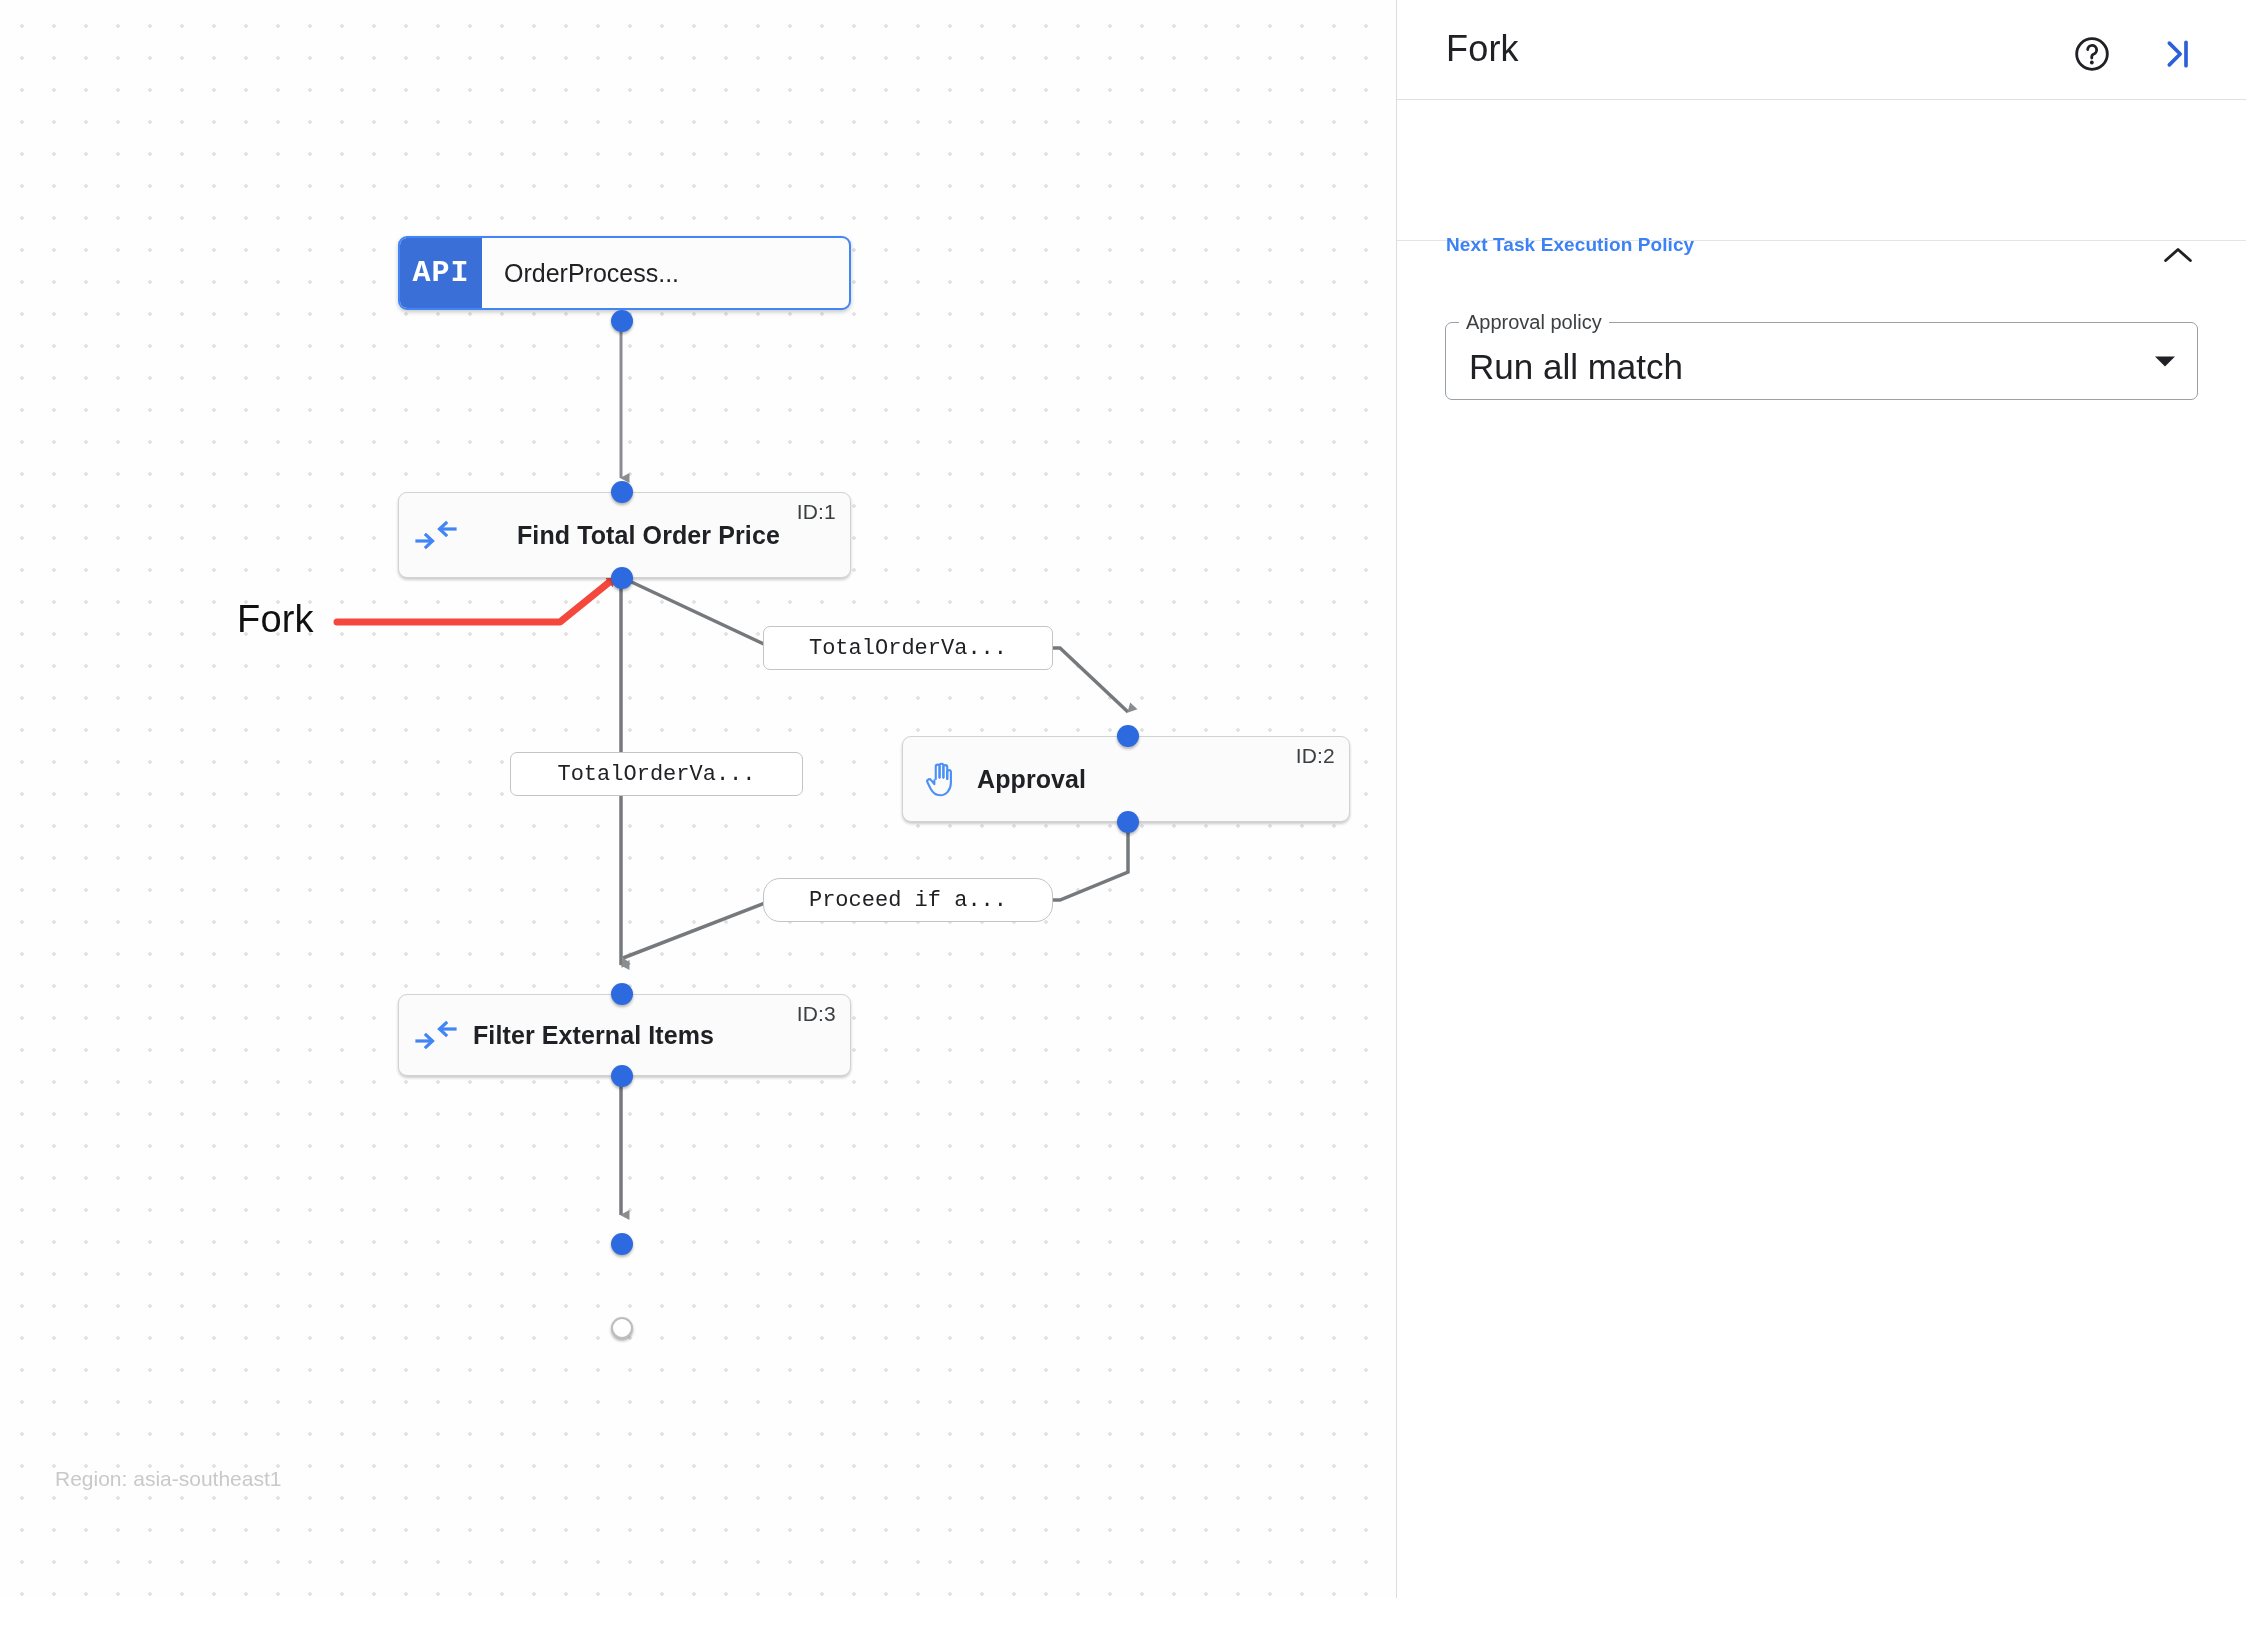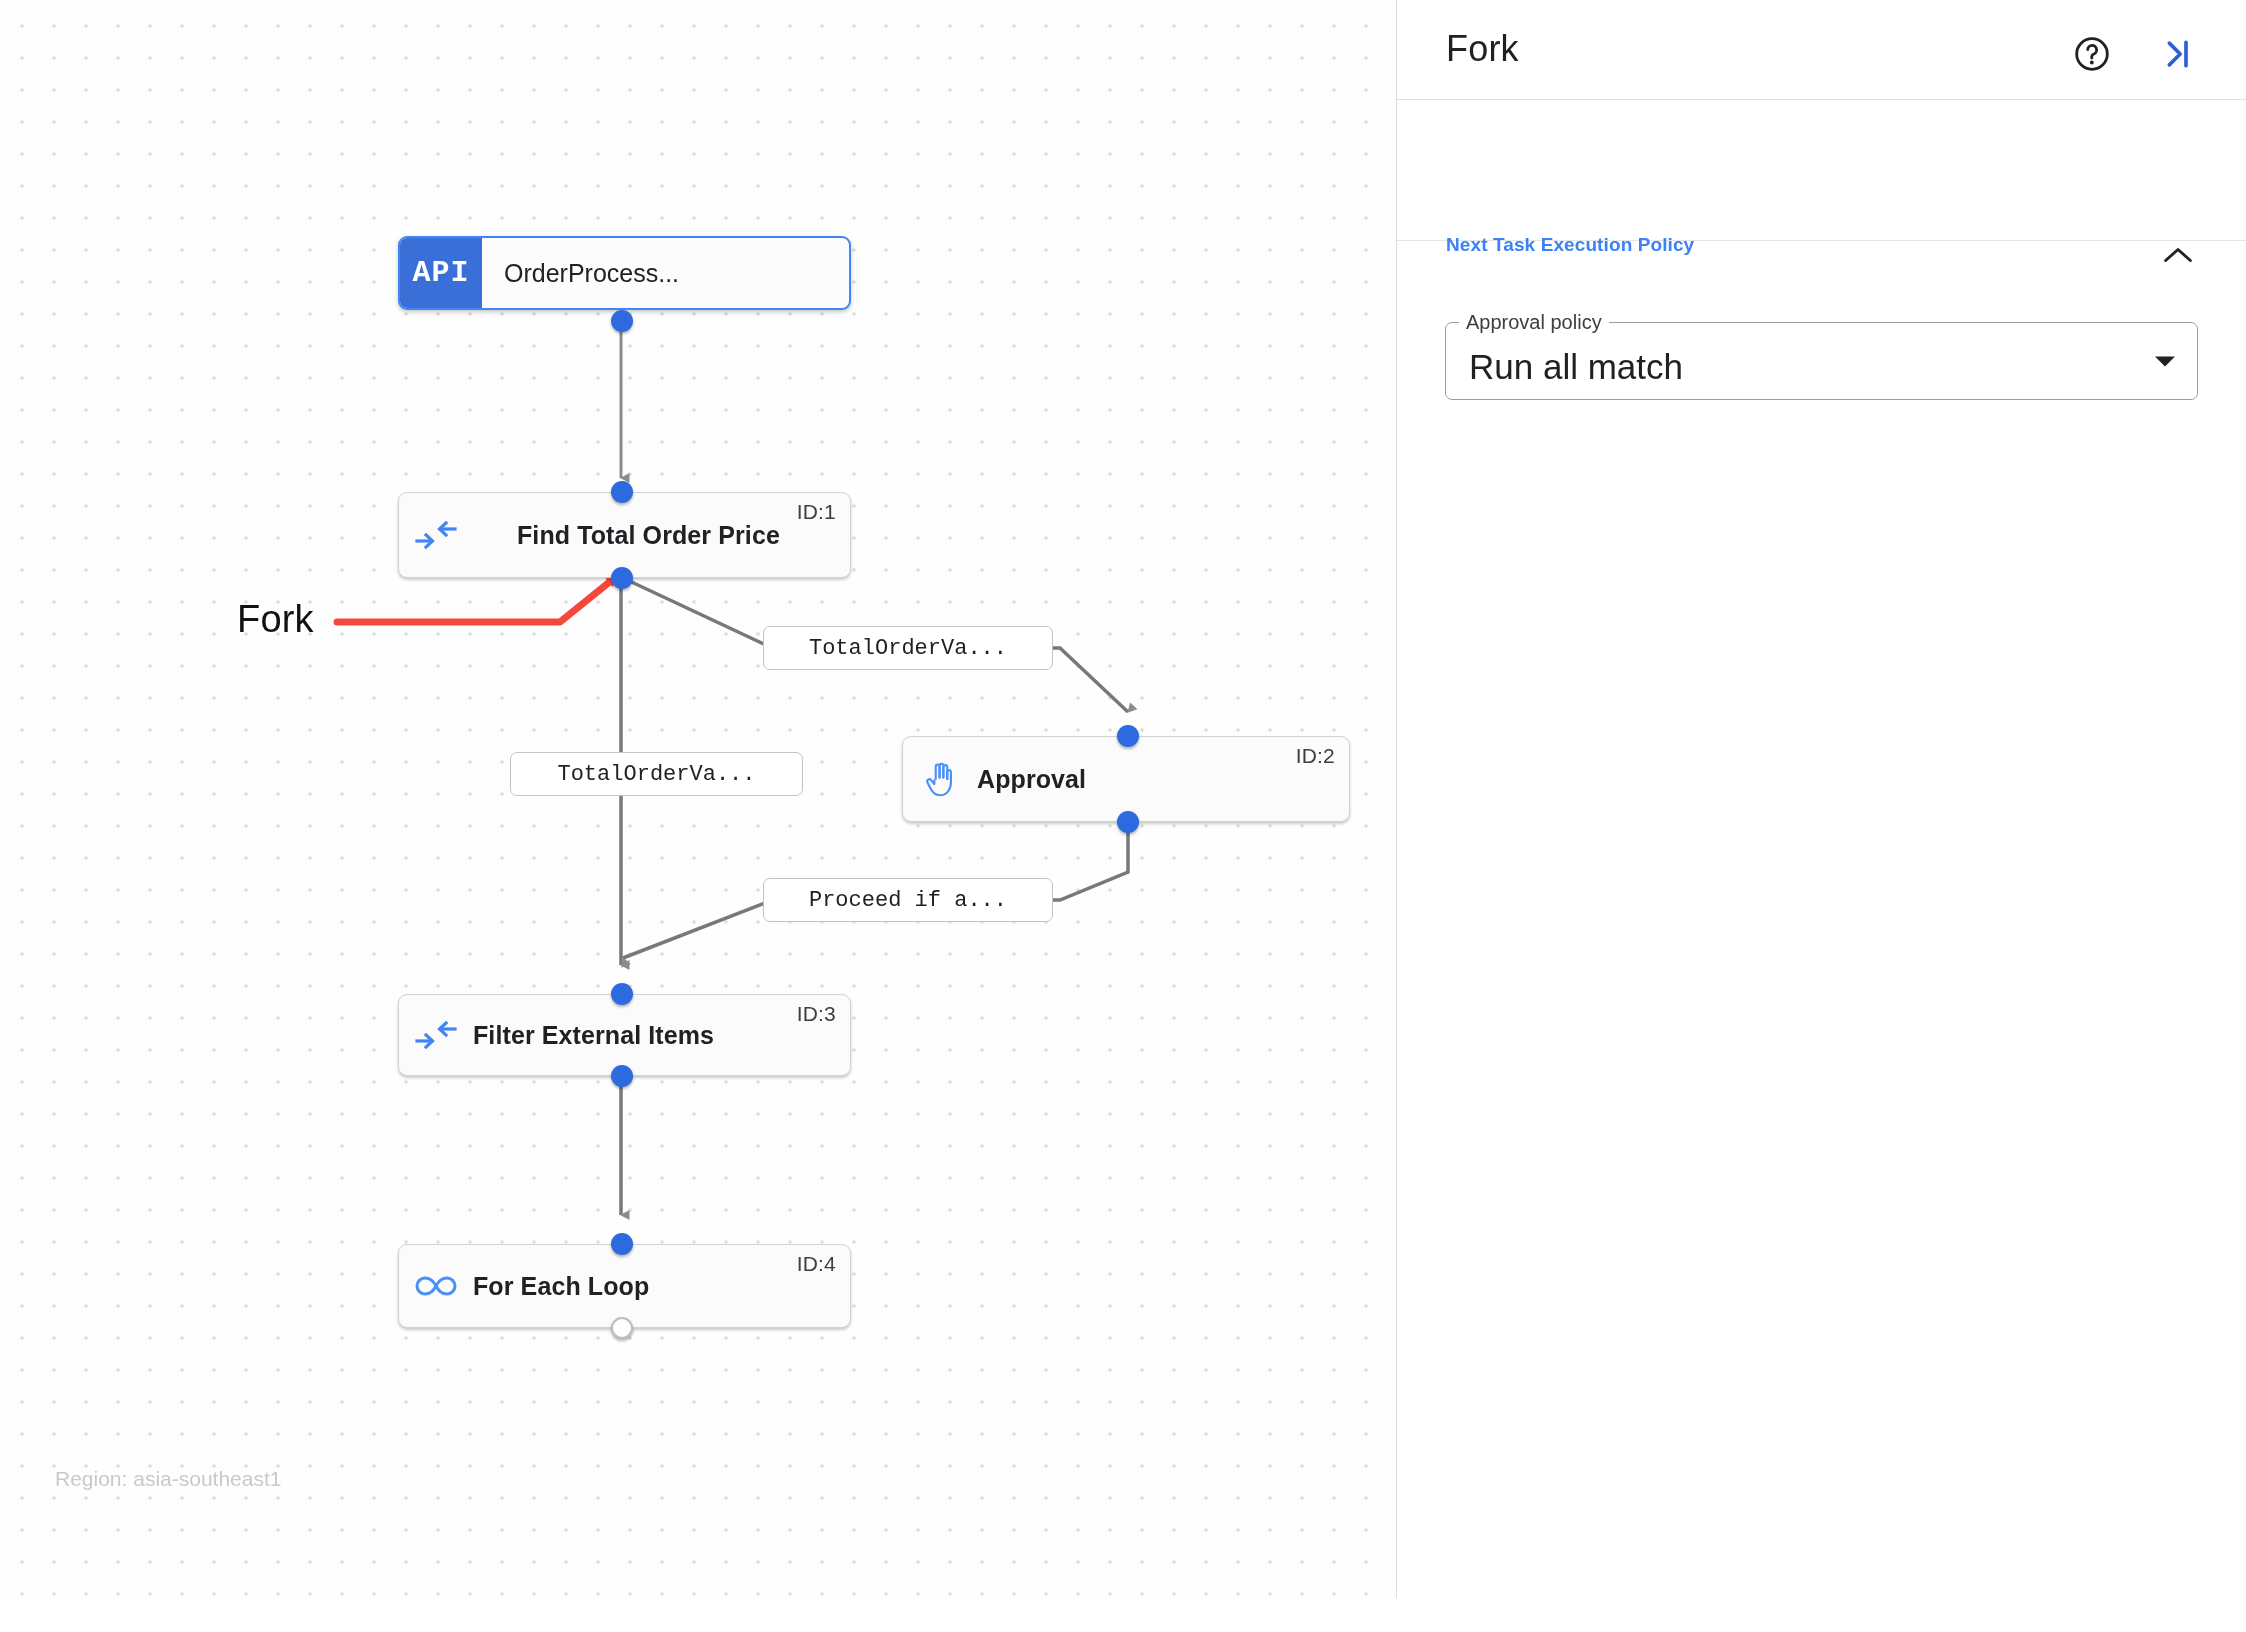--- a/index.html
+++ b/index.html
@@ -227,37 +227,28 @@
             <path d="M40,9 L26,9"></path>
               <path d="M31,3 L24.5,9 L31,15"></path>
           </g>
         </svg>
       </div>
       <div class="node-title">Filter External Items</div>
     </div>
     <div class="port" style="left:611px;top:983px;"></div>
     <div class="port" style="left:611px;top:1065px;"></div>
 
-    <div class="node" style="left:398px;top:1244px;width:453px;height:84px;">
-      <div class="node-id">ID:4</div>
-      <div class="node-icon">
-        <svg width="46" height="26" viewBox="0 0 46 26" xmlns="http://www.w3.org/2000/svg">
-          <path d="M23,13 C20,7 16.5,5 12,5 a8,8 0 0 0 0,16 c4.5,0 8,-2 11,-8 c3,-6 6.5,-8 11,-8 a8,8 0 0 1 0,16 c-4.5,0 -8,-2 -11,-8 Z" fill="none" stroke="#4a90f7" stroke-width="3"></path>
-        </svg>
-      </div>
-      <div class="node-title">For Each Loop</div>
-    </div>
     <div class="port" style="left:611px;top:1233px;"></div>
     <div class="port hollow" style="left:611px;top:1317px;"></div>
 
     <div class="edge-label" style="left:763px;top:626px;width:290px;height:44px;">TotalOrderVa...</div>
 
     <div class="edge-label" style="left:510px;top:752px;width:293px;height:44px;">TotalOrderVa...</div>
 
-    <div class="edge-label" style="left:763px;top:878px;width:290px;height:44px;">Proceed if a...</div>
+    <div class="edge-label" style="left:763px;top:878px;width:290px;height:44px;border-radius:17px;">Proceed if a...</div>
 
     <div id="annotation-label">Fork</div>
 
     <div id="region-label">Region: asia-southeast1</div>
   </div>
   <div id="canvas-bottom-strip"></div>
   <div id="canvas-right-border"></div>
 
   <div id="panel">
 

